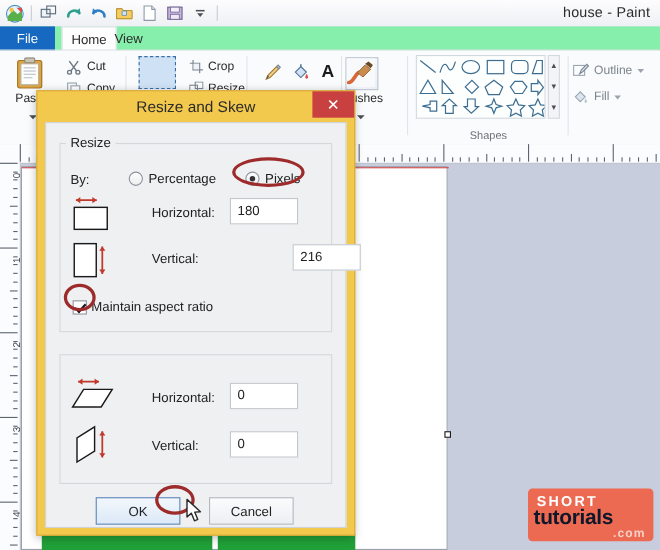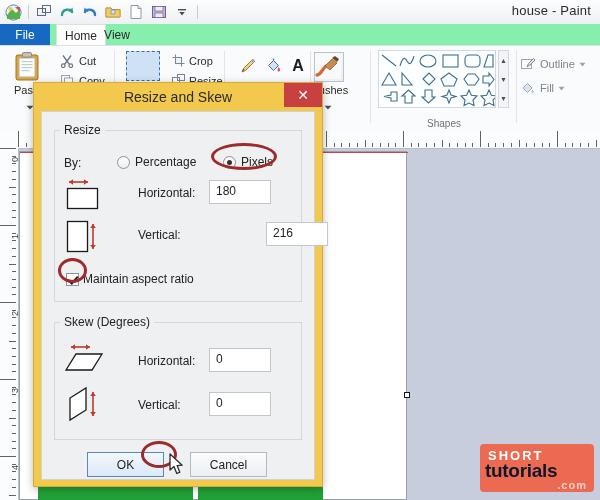--- a/index.html
+++ b/index.html
@@ -561,21 +561,20 @@
           <path d="M29 31 L26.2 27 L31.8 27 Z" fill="#c0392b"></path>
         </svg>
       </div>
       <div class="lbl" style="left:96px;top:116px;">Vertical:</div>
       <div class="inp" style="left:184px;top:110px;width:62px;margin-left:40px;">216</div>
 
       <div class="chk on" style="left:24px;top:161px;"></div>
       <div class="lbl" style="left:41px;top:160px;">Maintain aspect ratio</div>
 
       <div class="fieldset" style="left:12px;top:210px;width:248px;height:118px;"></div>
-      <div class="legend" style="left:18px;top:203px;">Skew (Degrees)</div>
 
       <div style="position:absolute;left:22px;top:228px;">
         <svg width="48" height="38" viewBox="0 0 48 38">
           <path d="M7 7 L26 7" stroke="#c0392b" stroke-width="1.6"></path>
           <path d="M7 7 L11 4.2 L11 9.8 Z" fill="#c0392b"></path>
           <path d="M26 7 L22 4.2 L22 9.8 Z" fill="#c0392b"></path>
           <path d="M12 14 L38 14 L28 30 L2 30 Z" fill="#ffffff" stroke="#1a1a1a" stroke-width="1.3"></path>
         </svg>
       </div>
       <div class="lbl" style="left:96px;top:242px;">Horizontal:</div>

